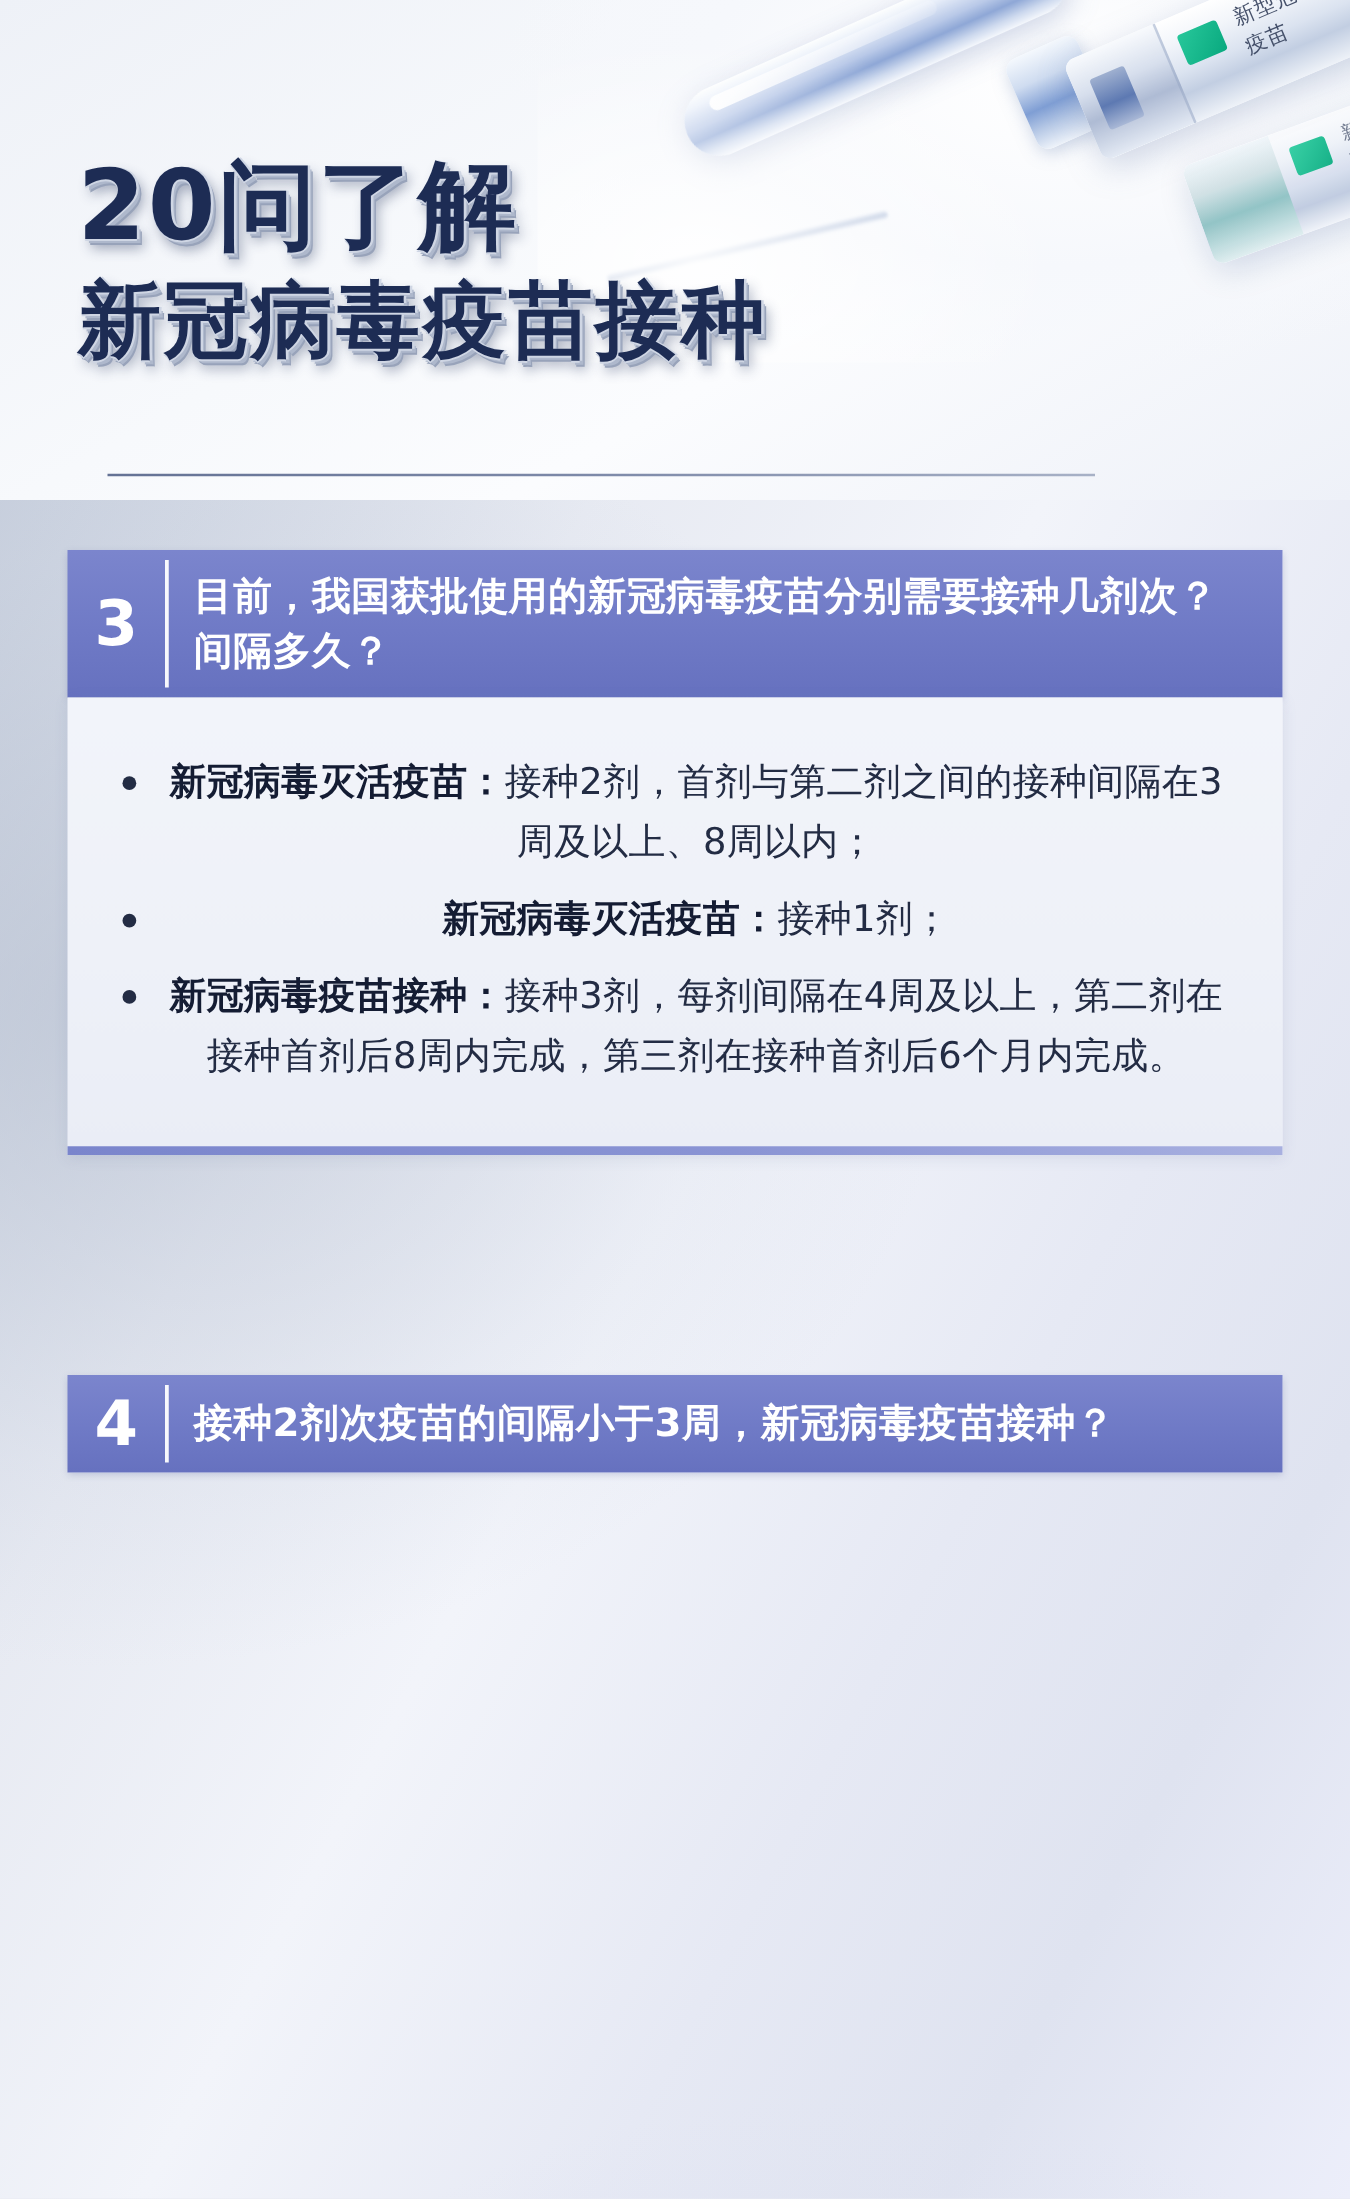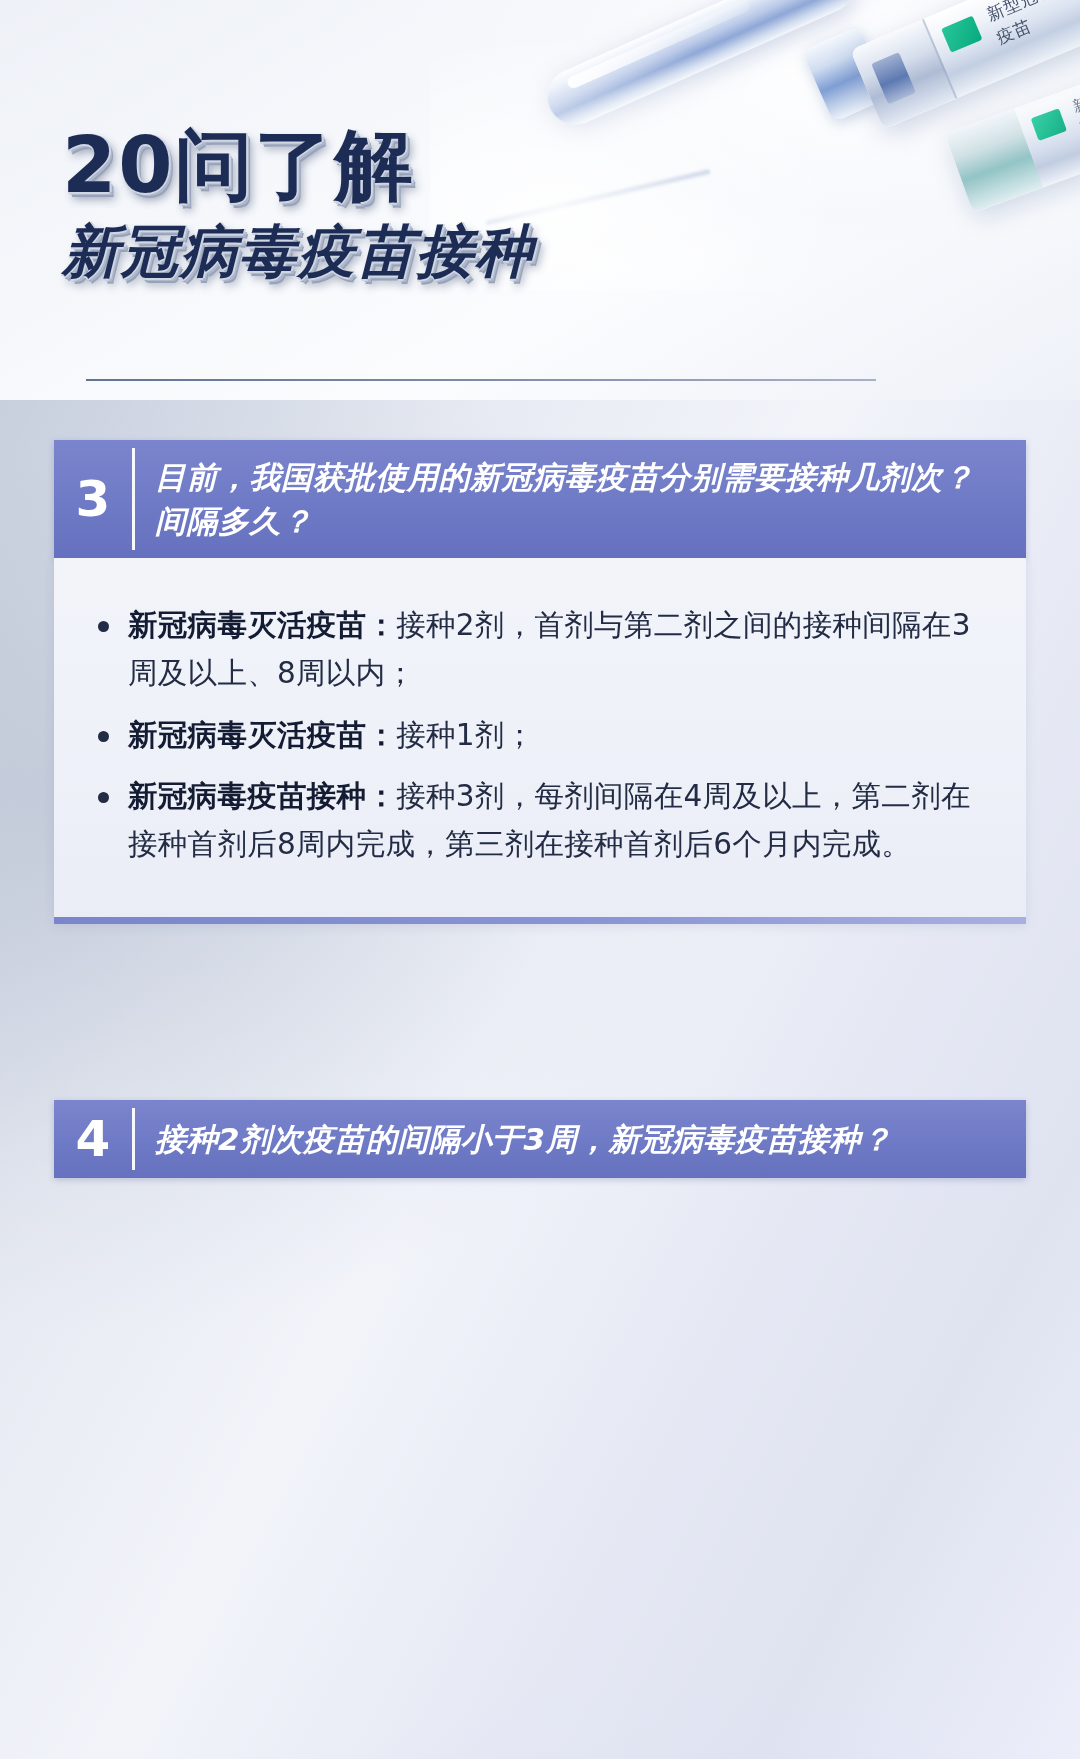--- a/index.html
+++ b/index.html
@@ -195,21 +195,21 @@
     letter-spacing: 2px;
     line-height: 1.02;
     text-shadow:
       2px 0 0 #cfd6e4,
       0 2px 0 #cfd6e4,
       3px 3px 0 #aeb8cc,
       4px 5px 0 #98a3ba,
       5px 7px 10px rgba(40,55,95,0.45);
   }
   .title-line-1 { font-size: 78px; }
-  .title-line-2 { font-size: 57px; margin-top: 16px; font-style: italic; }
+  .title-line-2 { font-size: 67px; margin-top: 16px; }
 
   .title-rule {
     position: absolute;
     left: 86px;
     top: 379px;
     width: 790px;
     height: 2px;
     background: linear-gradient(90deg, #4a5a82 0%, #68769a 50%, #9aa5bd 100%);
     opacity: .85;
   }
@@ -250,29 +250,29 @@
     flex: 1 1 auto;
     display: flex;
     align-items: center;
     padding: 14px 38px 14px 20px;
     color: #ffffff;
     font-size: 31px;
     font-weight: 700;
     line-height: 1.42;
     letter-spacing: 0.5px;
     font-family: "DejaVu Sans", "Liberation Sans", sans-serif;
-    font-style: italic;
   }
 
   .a-body {
     background: linear-gradient(180deg, #f2f4fa 0%, #eef1f8 55%, #eaedf6 100%);
     border-bottom: 7px solid;
     border-image: linear-gradient(90deg, #7a85cc 0%, #8a94d4 55%, #a8b0e0 100%) 1;
     padding: 44px 40px 48px 40px;
     box-shadow: 0 2px 10px rgba(110,125,170,0.16);
+    text-align: center;
   }
   .a-list {
     list-style: none;
     margin: 0;
     padding: 0;
   }
   .a-item {
     position: relative;
     padding-left: 34px;
     margin-bottom: 14px;

